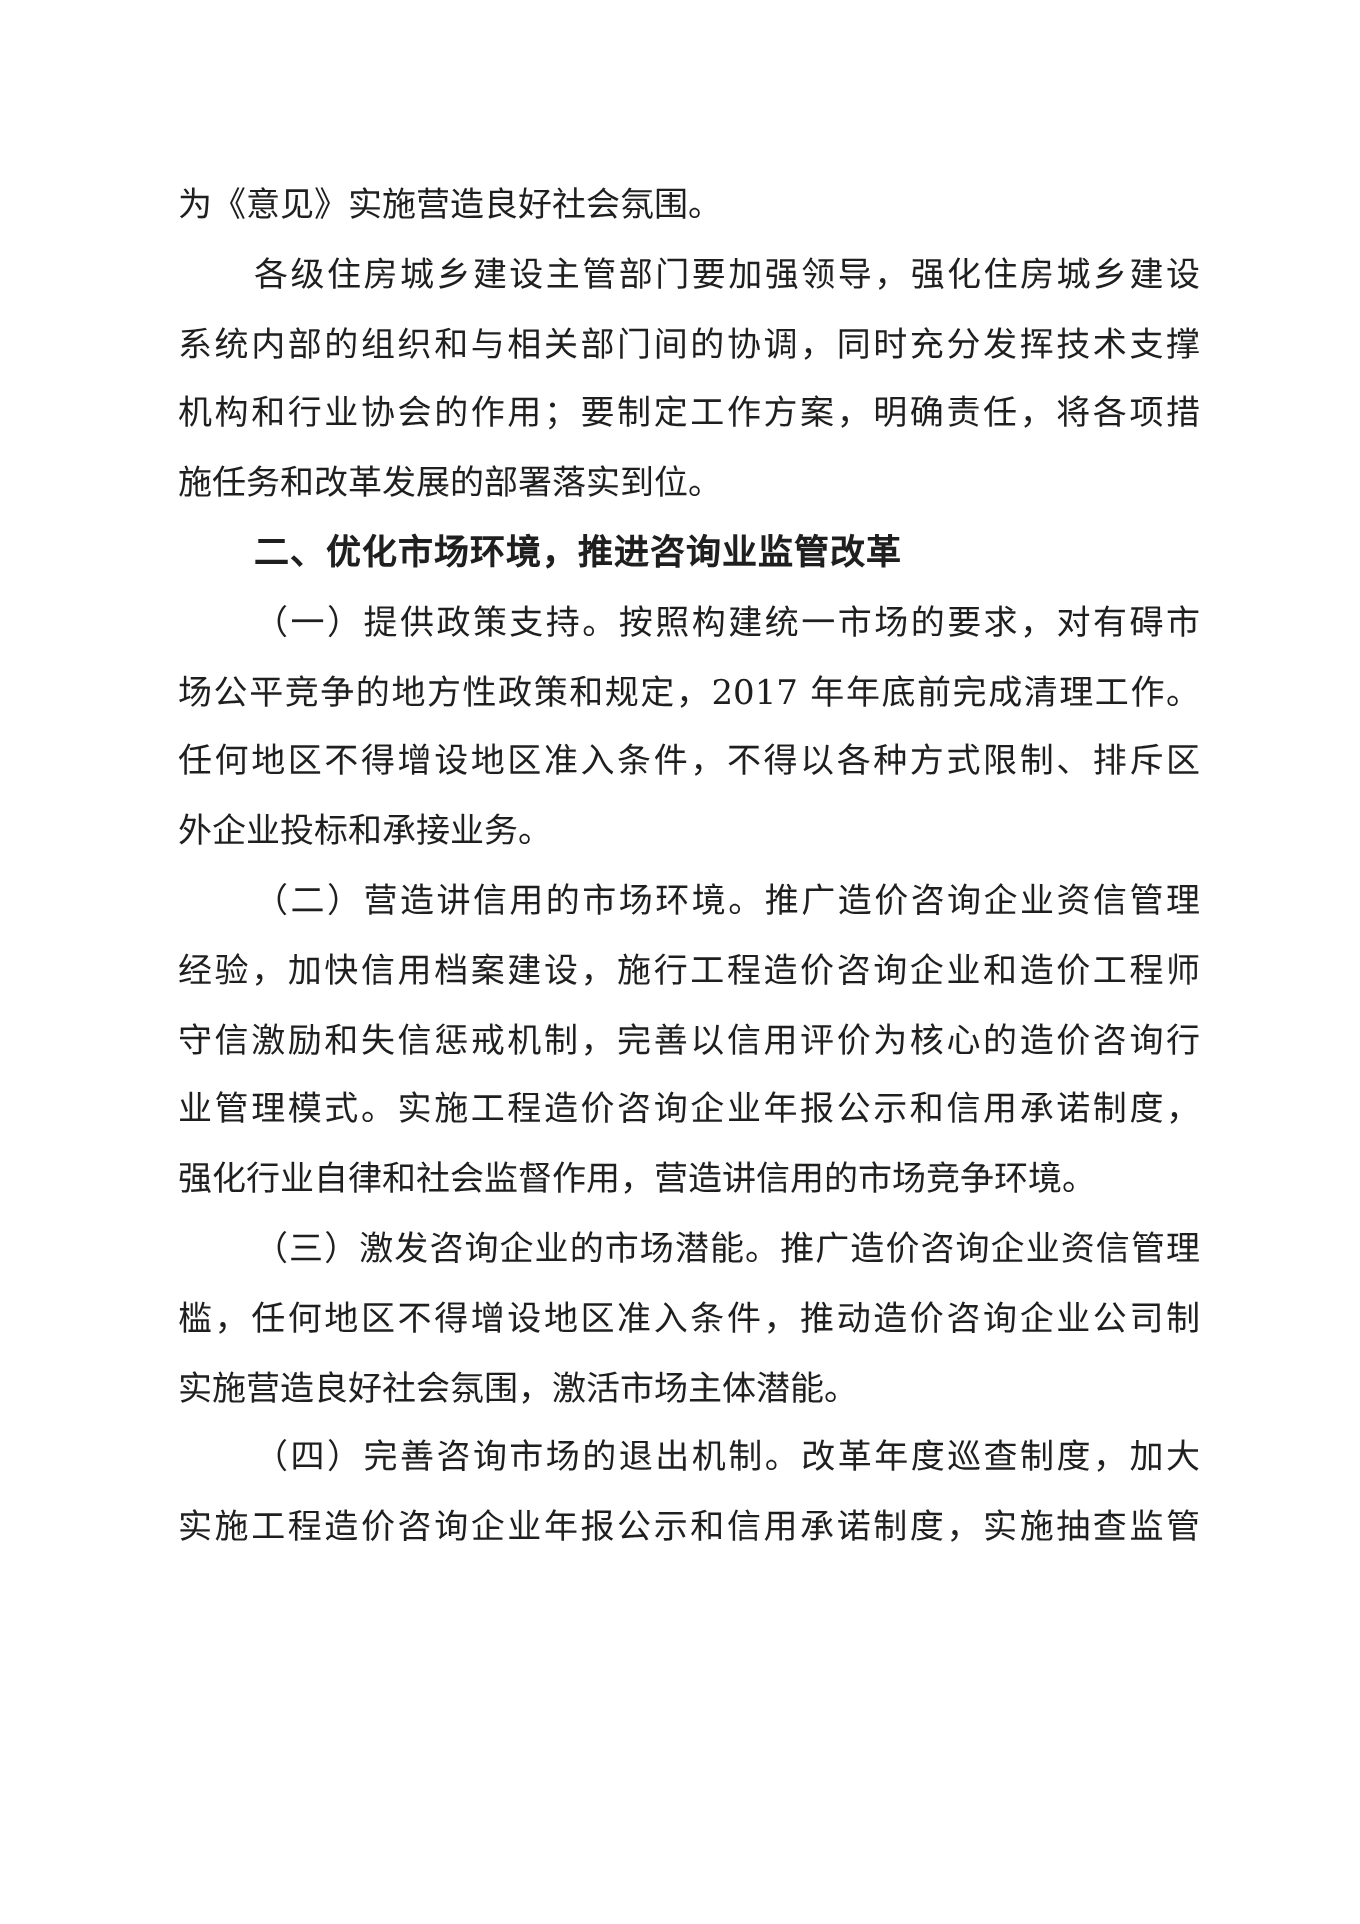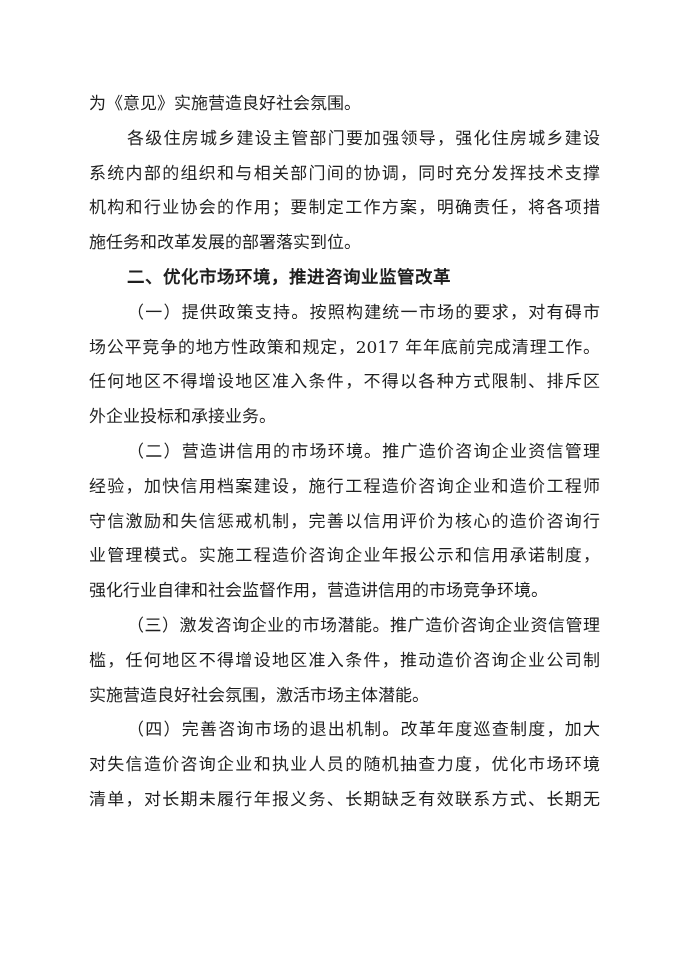--- a/index.html
+++ b/index.html
@@ -77,17 +77,16 @@
     <div class="line"><span>经验，加快信用档案建设，施行工程造价咨询企业和造价工程师</span></div>
     <div class="line"><span>守信激励和失信惩戒机制，完善以信用评价为核心的造价咨询行</span></div>
     <div class="line"><span>业管理模式。实施工程造价咨询企业年报公示和信用承诺制度，</span></div>
     <div class="line short"><span>强化行业自律和社会监督作用，营造讲信用的市场竞争环境。</span></div>
 
     <div class="line indent"><span class="lead">（三）激发咨询企业的市场潜能。</span><span>推广造价咨询企业资信管理</span></div>
     <div class="line"><span>槛，任何地区不得增设地区准入条件，推动造价咨询企业公司制</span></div>
     <div class="line short"><span>实施营造良好社会氛围，激活市场主体潜能。</span></div>
 
     <div class="line indent"><span class="lead">（四）完善咨询市场的退出机制。</span><span>改革年度巡查制度，加大</span></div>
-    <div class="line"><span>对失信造价咨询企业和执业人员的随机抽查力度，优化市场环境</span></div>
-    <div class="line"><span>清单，对长期未履行年报义务、长期缺乏有效联系方式、长期无</span></div>
+    <div class="line"><span>实施工程造价咨询企业年报公示和信用承诺制度，实施抽查监管</span></div>
 
   </div>
 </div>
 
 </body></html>

